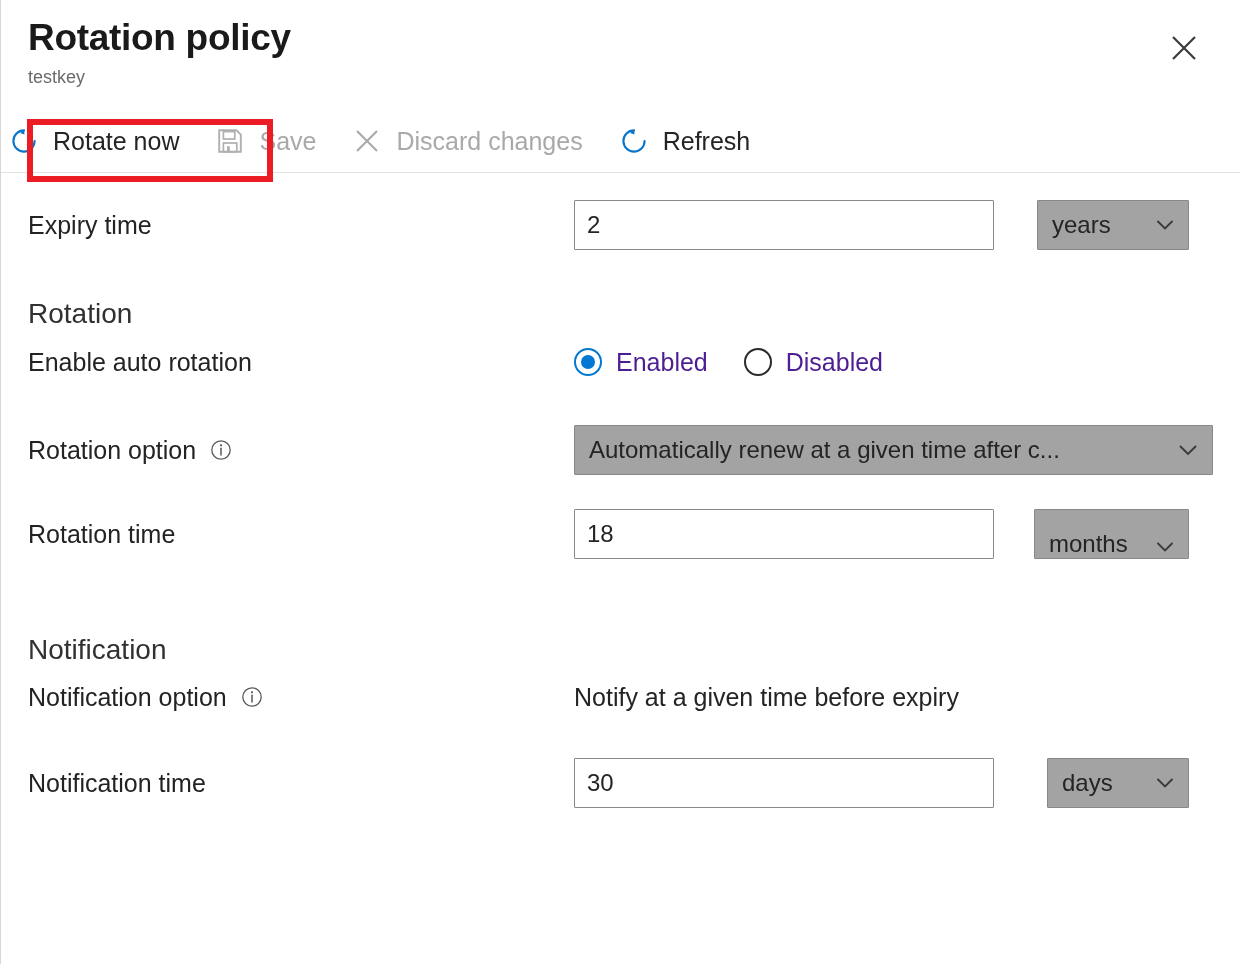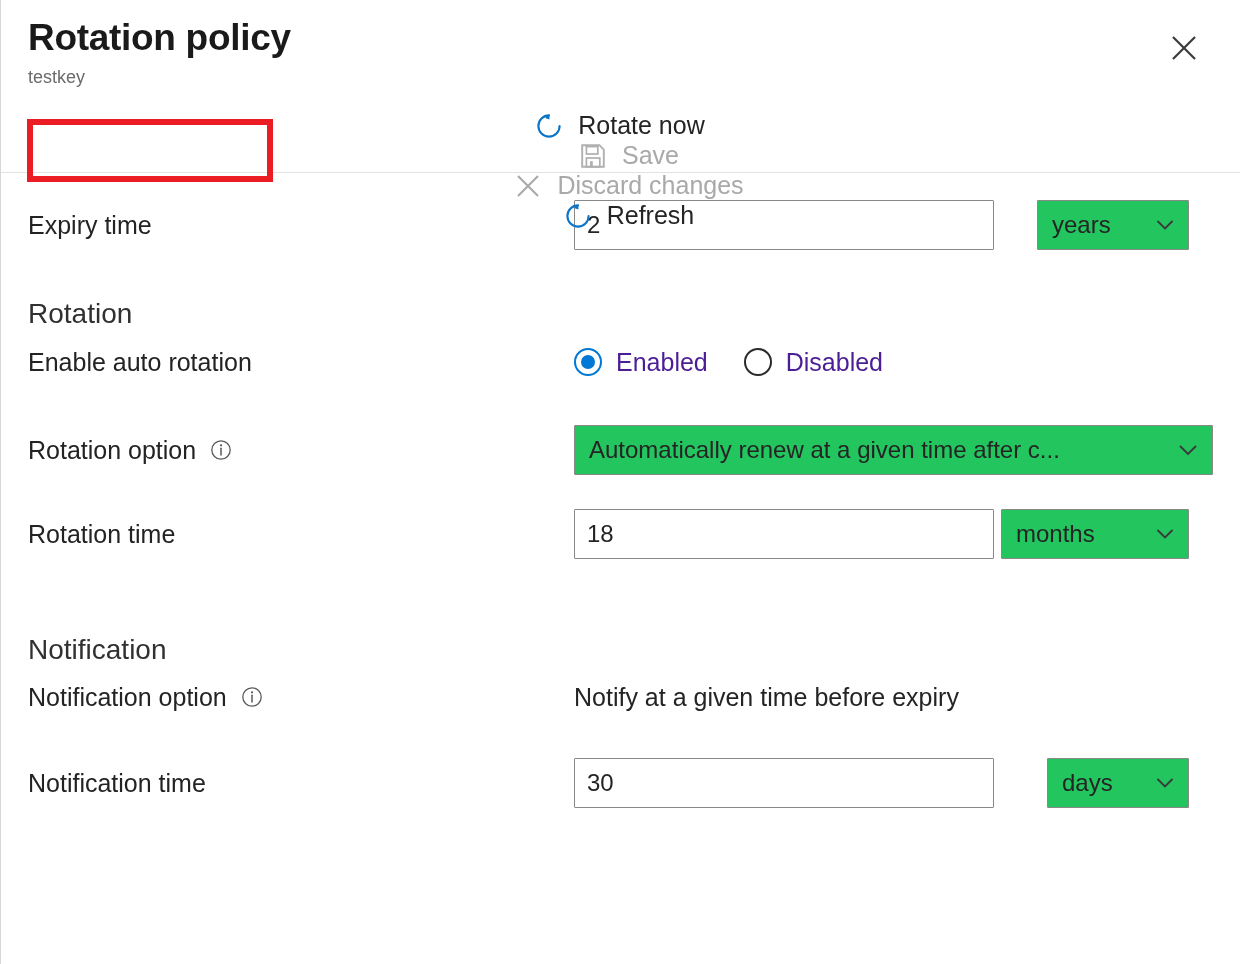--- a/index.html
+++ b/index.html
@@ -63,21 +63,20 @@
   .close-btn svg { display: block; }
 
   
   .toolbar {
     position: relative;
     margin-top: 22px;
     height: 62px;
     display: flex;
     align-items: center;
     border-bottom: 1px solid #e2e2e2;
-    flex-direction: column;
   }
   .tb-cmd {
     display: flex;
     align-items: center;
     gap: 14px;
     height: 46px;
     padding: 0 10px 0 8px;
     background: transparent;
     border: none;
     font-family: "Liberation Sans", sans-serif;
@@ -171,35 +170,35 @@
     padding: 0 12px;
     outline: none;
     border-radius: 1px;
   }
   .txt-input.wide  { width: 420px; }
 
   
   .dd {
     height: 50px;
     border: 1px solid #8a8886;
-    background: #22c55e;
+    background: #a3a3a3;
     display: inline-flex;
     align-items: center;
     justify-content: space-between;
     gap: 12px;
     padding: 0 12px 0 14px;
     font-size: 24px;
     color: #242424;
     cursor: pointer;
     border-radius: 1px;
     white-space: nowrap;
     overflow: hidden;
   }
   .dd-unit   { width: 152px; }
-  .dd-unit.m { width: 188px; }
+  .dd-unit.m { width: 155px; align-items: flex-end; }
   .dd-unit.d { width: 142px; }
   .dd-long   { width: 642px; }
   .dd-long .dd-text {
     overflow: hidden;
     text-overflow: ellipsis;
     white-space: nowrap;
   }
   .chev { flex: 0 0 auto; display: inline-flex; }
   .chev svg { display: block; }
 

